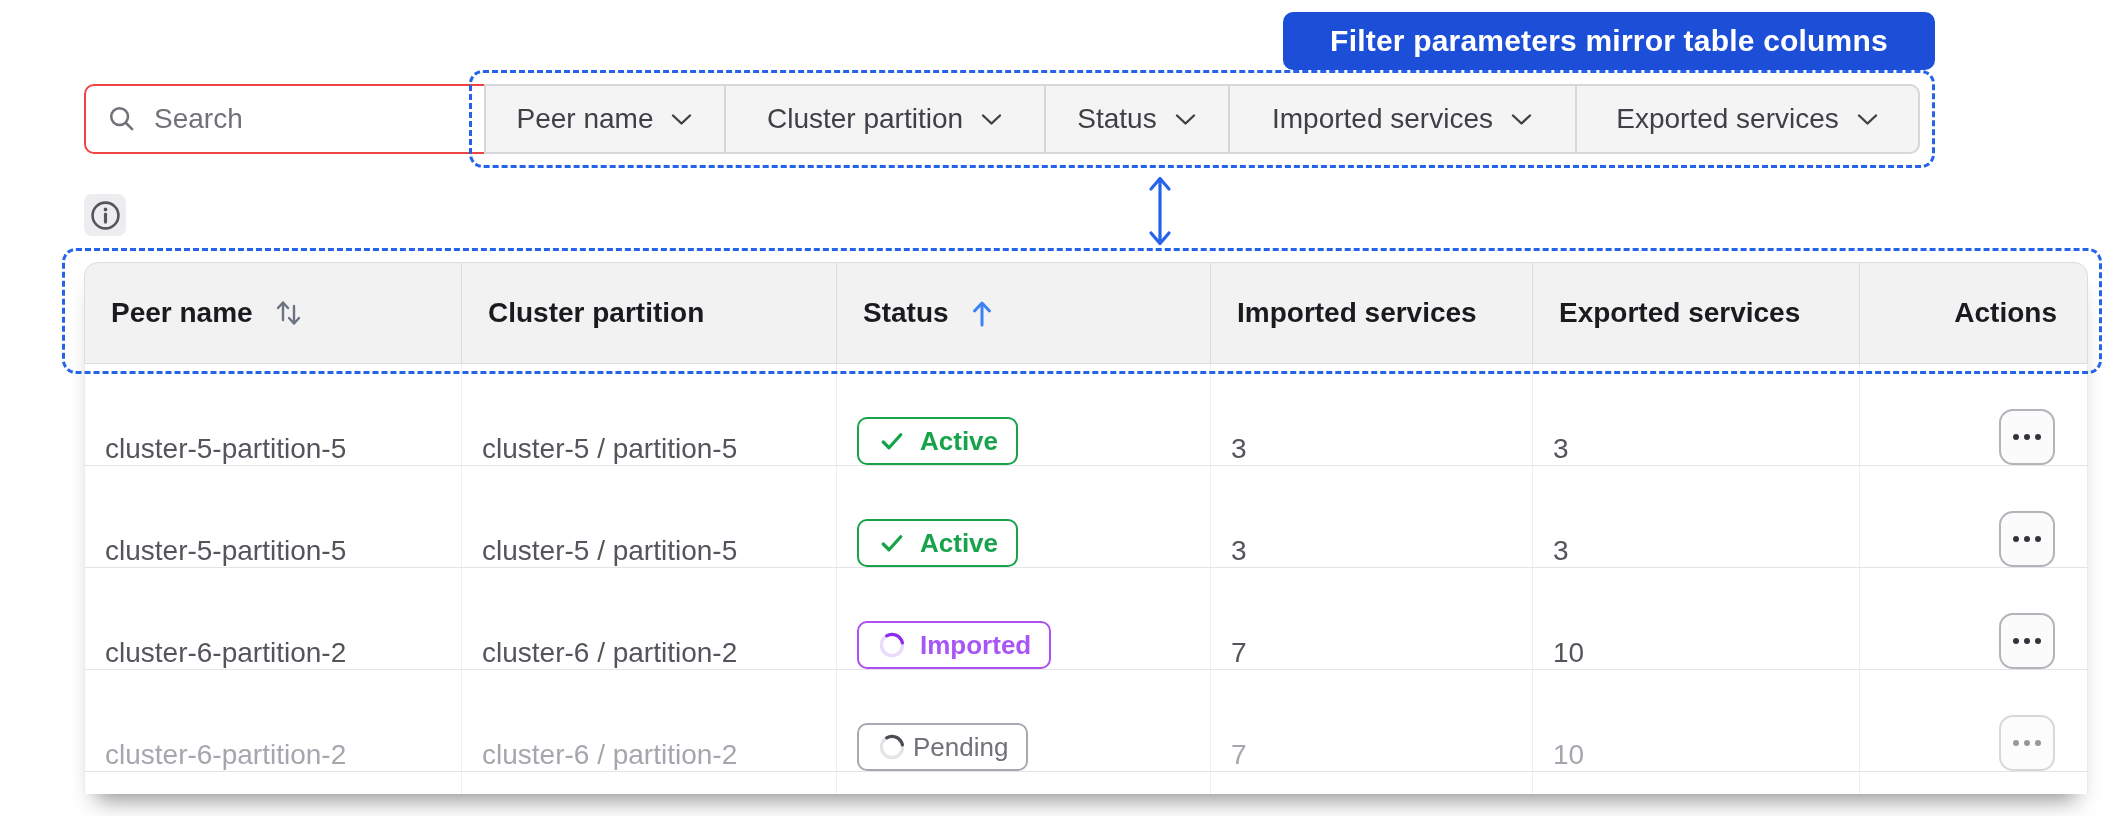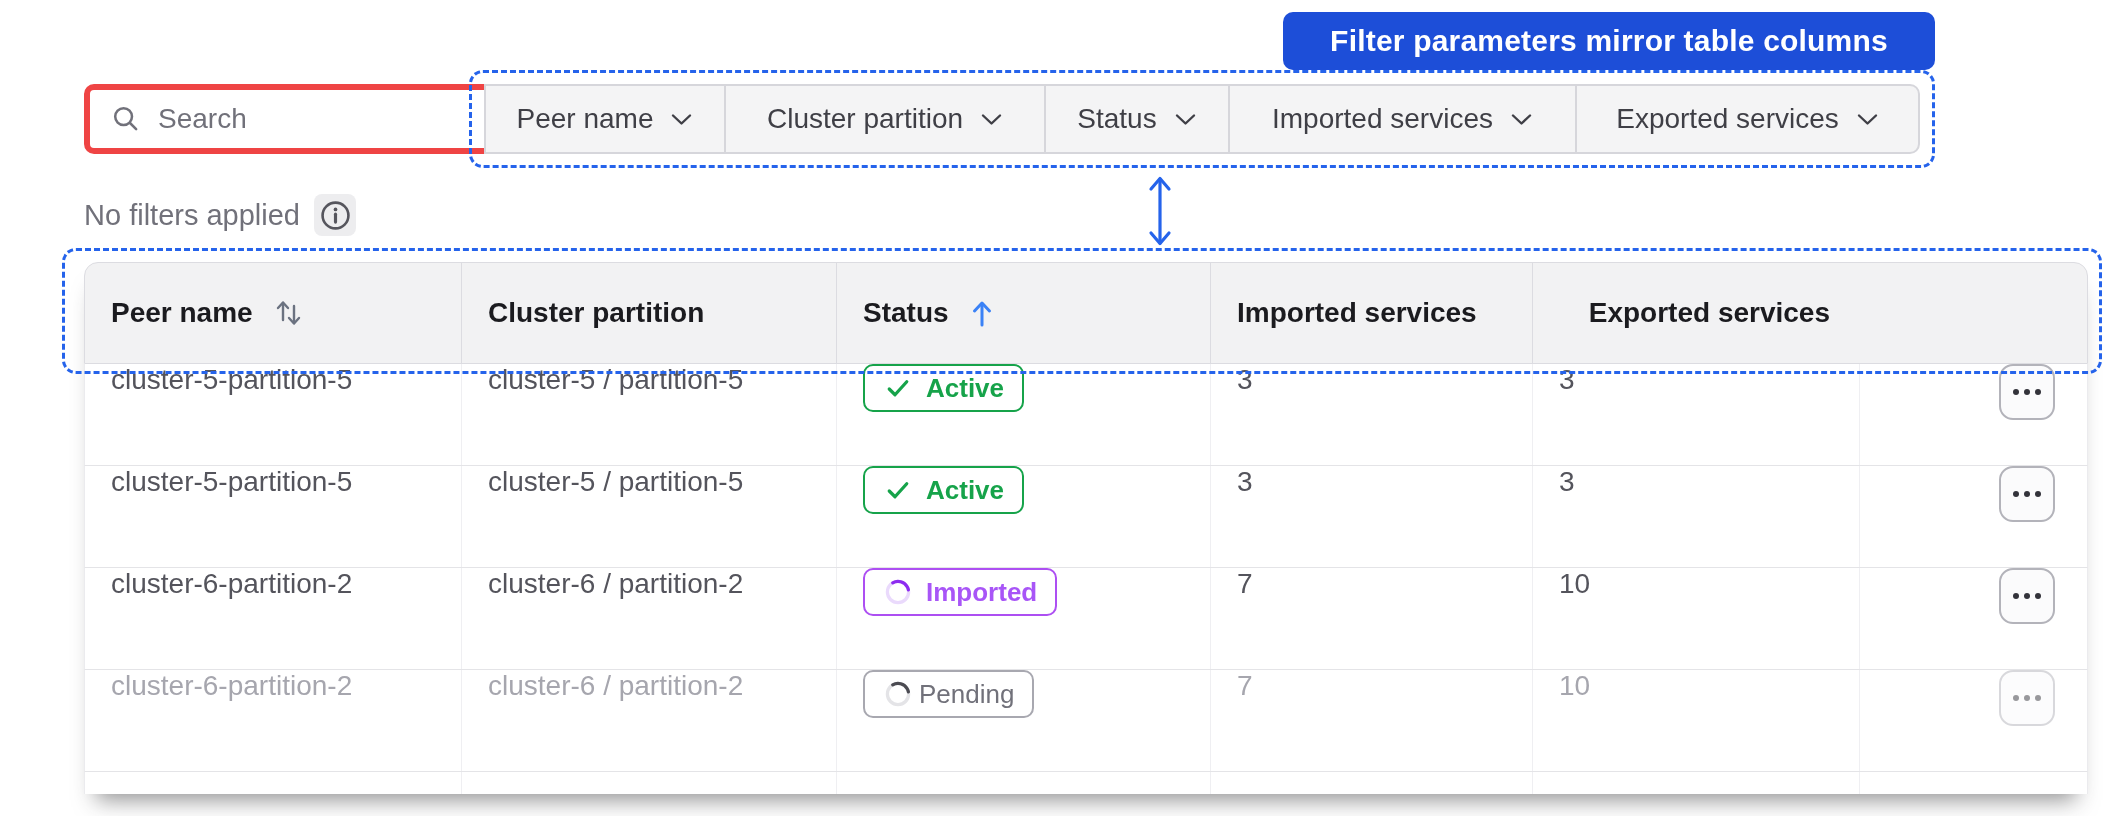--- a/index.html
+++ b/index.html
@@ -16,21 +16,21 @@
   .dashes { position:absolute; border:3.5px dashed #2563eb; border-radius:14px;
     z-index:5; pointer-events:none; }
   .filter-dashes { left:427px; top:70px; width:1466px; height:98px; }
   .table-dashes  { left:20px;  top:248px; width:2040px; height:126px; }
 
   
   .mirror-arrow { position:absolute; left:1098px; top:172px; z-index:5; pointer-events:none; }
 
   
   .search { position:absolute; left:42px; top:84px; width:439px; height:70px;
-    background:#fff; border:6px solid #ef4444; border-radius:10px 0 0 10px;
+    background:#fff; border:2px solid #ef4444; border-radius:10px 0 0 10px;
     display:flex; align-items:center; gap:16px; padding-left:20px; z-index:1; }
   .search input { border:none; outline:none; background:transparent; font-size:28px;
     color:#3f3f46; width:300px; font-family:inherit; }
   .search input::placeholder { color:#71717a; }
 
   
   .filter-bar { position:absolute; left:442px; top:84px; width:1436px; height:70px;
     background:#f4f4f5; border:2px solid #d6d6db; border-radius:0 10px 10px 0;
     display:flex; z-index:1; }
   .filter-item { display:flex; align-items:center; justify-content:center; gap:17px;
@@ -53,21 +53,21 @@
     box-shadow:0 18px 22px -12px rgba(39,39,42,.5); }
   .t-head { display:flex; height:102px; background:#f2f2f3; border:1px solid #dcdce1;
     border-radius:14px 14px 0 0; font-weight:700; font-size:28px; color:#1b1b1f; }
   .t-hcell { display:flex; align-items:center; gap:20px; padding-left:26px;
     border-right:1px solid #dcdce1; }
   .t-hcell:last-child { border-right:none; justify-content:flex-end; padding-right:30px; }
   .c0{width:377px;} .c1{width:375px;} .c2{width:374px;} .c3{width:322px;} .c4{width:327px;} .c5{flex:1;}
 
   .t-row { display:flex; height:102px; background:#fff; font-size:28px; color:#54545c;
     border-left:1px solid #ebebee; border-right:1px solid #ebebee; border-bottom:1px solid #e4e4e7; }
-  .t-cell { display:flex; align-items:flex-start; padding-left:26px; border-right:1px solid #efeff2; }
+  .t-cell { display:flex; align-items:flex-end; padding-left:20px; border-right:1px solid #efeff2; }
   .t-cell:last-child { border-right:none; justify-content:flex-end; padding-right:32px; }
   .partial { height:22px; border-bottom:none; }
 
   
   .badge { display:inline-flex; align-items:center; gap:13px; height:48px; padding:0 18px;
     border:2.5px solid; border-radius:10px; font-size:26px; font-weight:600; background:#fff; }
   .badge-ico { width:30px; height:30px; }
   .badge-active   { color:#16a34a; border-color:#16a34a; }
   .badge-starting { color:#a855f7; border-color:#ad4ff2; }
   .badge-starting .spin-track { stroke:#eadafc; }
@@ -134,21 +134,20 @@
     <span class="filter-label">Exported services</span>
     <svg width="23" height="15" viewBox="0 0 23 15" fill="none" stroke="#3f3f46" stroke-width="2.4" stroke-linecap="round" stroke-linejoin="round">
       <polyline points="3,3.5 11.5,11.5 20,3.5"></polyline>
     </svg>
   </div>
 </div>
 
   <div class="dashes filter-dashes"></div>
 
   <div class="no-filters">
-    <span>No filters applied</span>
     <span class="info-wrap">
       <svg width="33" height="33" viewBox="0 0 24 24" fill="none" stroke="#55555d" stroke-width="1.9" stroke-linecap="round">
         <circle cx="12" cy="12" r="9.4"></circle>
         <line x1="12" y1="11" x2="12" y2="16.8" stroke-width="2.3"></line>
         <circle cx="12" cy="7.6" r="1.35" fill="#55555d" stroke="none"></circle>
       </svg>
     </span>
   </div>
 
   <svg class="mirror-arrow" width="40" height="78" viewBox="0 0 40 78" fill="none" stroke="#2563eb" stroke-width="3.2" stroke-linecap="round" stroke-linejoin="round">
@@ -177,20 +176,23 @@
           <line x1="13" y1="28" x2="13" y2="7"></line>
             <polyline points="5.5,14 13,6 20.5,14"></polyline>
         </svg>
       </div>
       <div class="t-hcell c3">
         <span>Imported services</span>
       </div>
       <div class="t-hcell c4">
         <span>Exported services</span>
       </div>
+      <div class="t-hcell c5">
+        <span>Actions</span>
+      </div>
     </div>
 
     <div>
   <div class="t-row">
     <div class="t-cell c0">
             <span class="cell-peer">cluster-5-partition-5</span>
           </div>
     <div class="t-cell c1">
             <span class="cell-part">cluster-5 / partition-5</span>
           </div>

